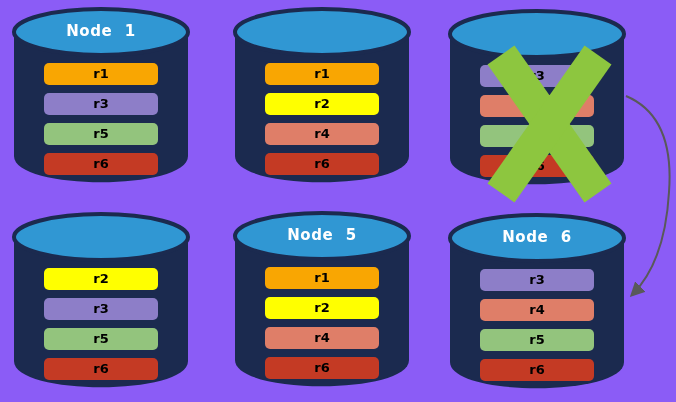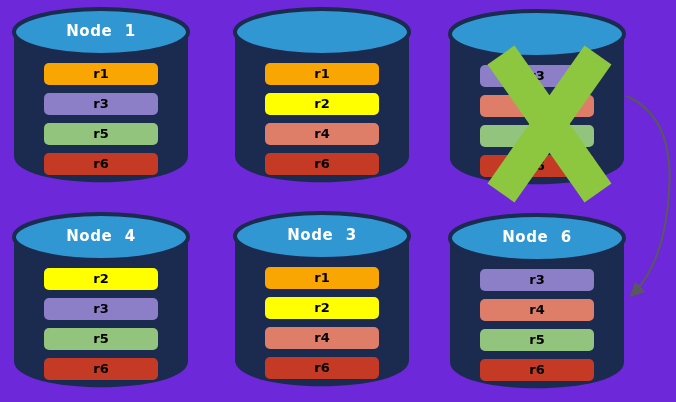--- a/index.html
+++ b/index.html
@@ -1,20 +1,20 @@
 <!DOCTYPE html>
 <html><head>
 <meta charset="utf-8">
 <style>
   html, body { margin: 0; padding: 0; background: #ffffff; }
   #canvas {
     position: relative;
     width: 676px;
     height: 402px;
-    background: #6d28d9;
+    background: #8b5cf6;
     overflow: hidden;
     font-family: "DejaVu Sans", "Liberation Sans", sans-serif;
   }
   .node { position: absolute; width: 180px; height: 188px; }
   .cyl { position: absolute; left: 0; top: 0; overflow: visible; }
   .node-title {
     position: absolute; left: 0; top: 15px; width: 100%;
     text-align: center; font-size: 15px; font-weight: bold;
     word-spacing: 7px; letter-spacing: 0.5px; line-height: 20px;
   }
@@ -104,21 +104,20 @@
         <line x1="14" y1="2" x2="111" y2="140" stroke="#8DC63F" stroke-width="33"></line>
         <line x1="111" y1="2" x2="14" y2="140" stroke="#8DC63F" stroke-width="33"></line>
       </svg>
     </div>
 
   <div class="node" style="left: 11px; top: 211px;">
     <svg class="cyl" width="180" height="188" viewBox="0 0 180 188">
       <path class="cyl-body" d="M3,26 L3,150 C3,185 177,185 177,150 L177,26 Z" fill="#1B2A4F"></path>
       <ellipse class="cyl-top" cx="90" cy="26" rx="87" ry="23" stroke-width="4" fill="#3097D3" stroke="#1B2A4F"></ellipse>
     </svg>
-    <div class="node-title" style="color: rgb(255, 255, 255);">Node 4</div>
     <div class="bars">
         <div class="bar" style="background: rgb(255, 255, 0); color: rgb(0, 0, 0);">
           <span>r2</span>
         </div>
         <div class="bar" style="background: rgb(141, 126, 200); color: rgb(0, 0, 0);">
           <span>r3</span>
         </div>
         <div class="bar" style="background: rgb(147, 196, 125); color: rgb(0, 0, 0);">
           <span>r5</span>
         </div>
@@ -126,21 +125,21 @@
           <span>r6</span>
         </div>
       </div>
   </div>
 
   <div class="node" style="left: 232px; top: 210px;">
     <svg class="cyl" width="180" height="188" viewBox="0 0 180 188">
       <path class="cyl-body" d="M3,26 L3,150 C3,185 177,185 177,150 L177,26 Z" fill="#1B2A4F"></path>
       <ellipse class="cyl-top" cx="90" cy="26" rx="87" ry="23" stroke-width="4" fill="#3097D3" stroke="#1B2A4F"></ellipse>
     </svg>
-    <div class="node-title" style="color: rgb(255, 255, 255);">Node 3</div>
+    <div class="node-title" style="color: rgb(255, 255, 255);">Node 5</div>
     <div class="bars">
         <div class="bar" style="background: rgb(249, 166, 2); color: rgb(0, 0, 0);">
           <span>r1</span>
         </div>
         <div class="bar" style="background: rgb(255, 255, 0); color: rgb(0, 0, 0);">
           <span>r2</span>
         </div>
         <div class="bar" style="background: rgb(223, 126, 104); color: rgb(0, 0, 0);">
           <span>r4</span>
         </div>

